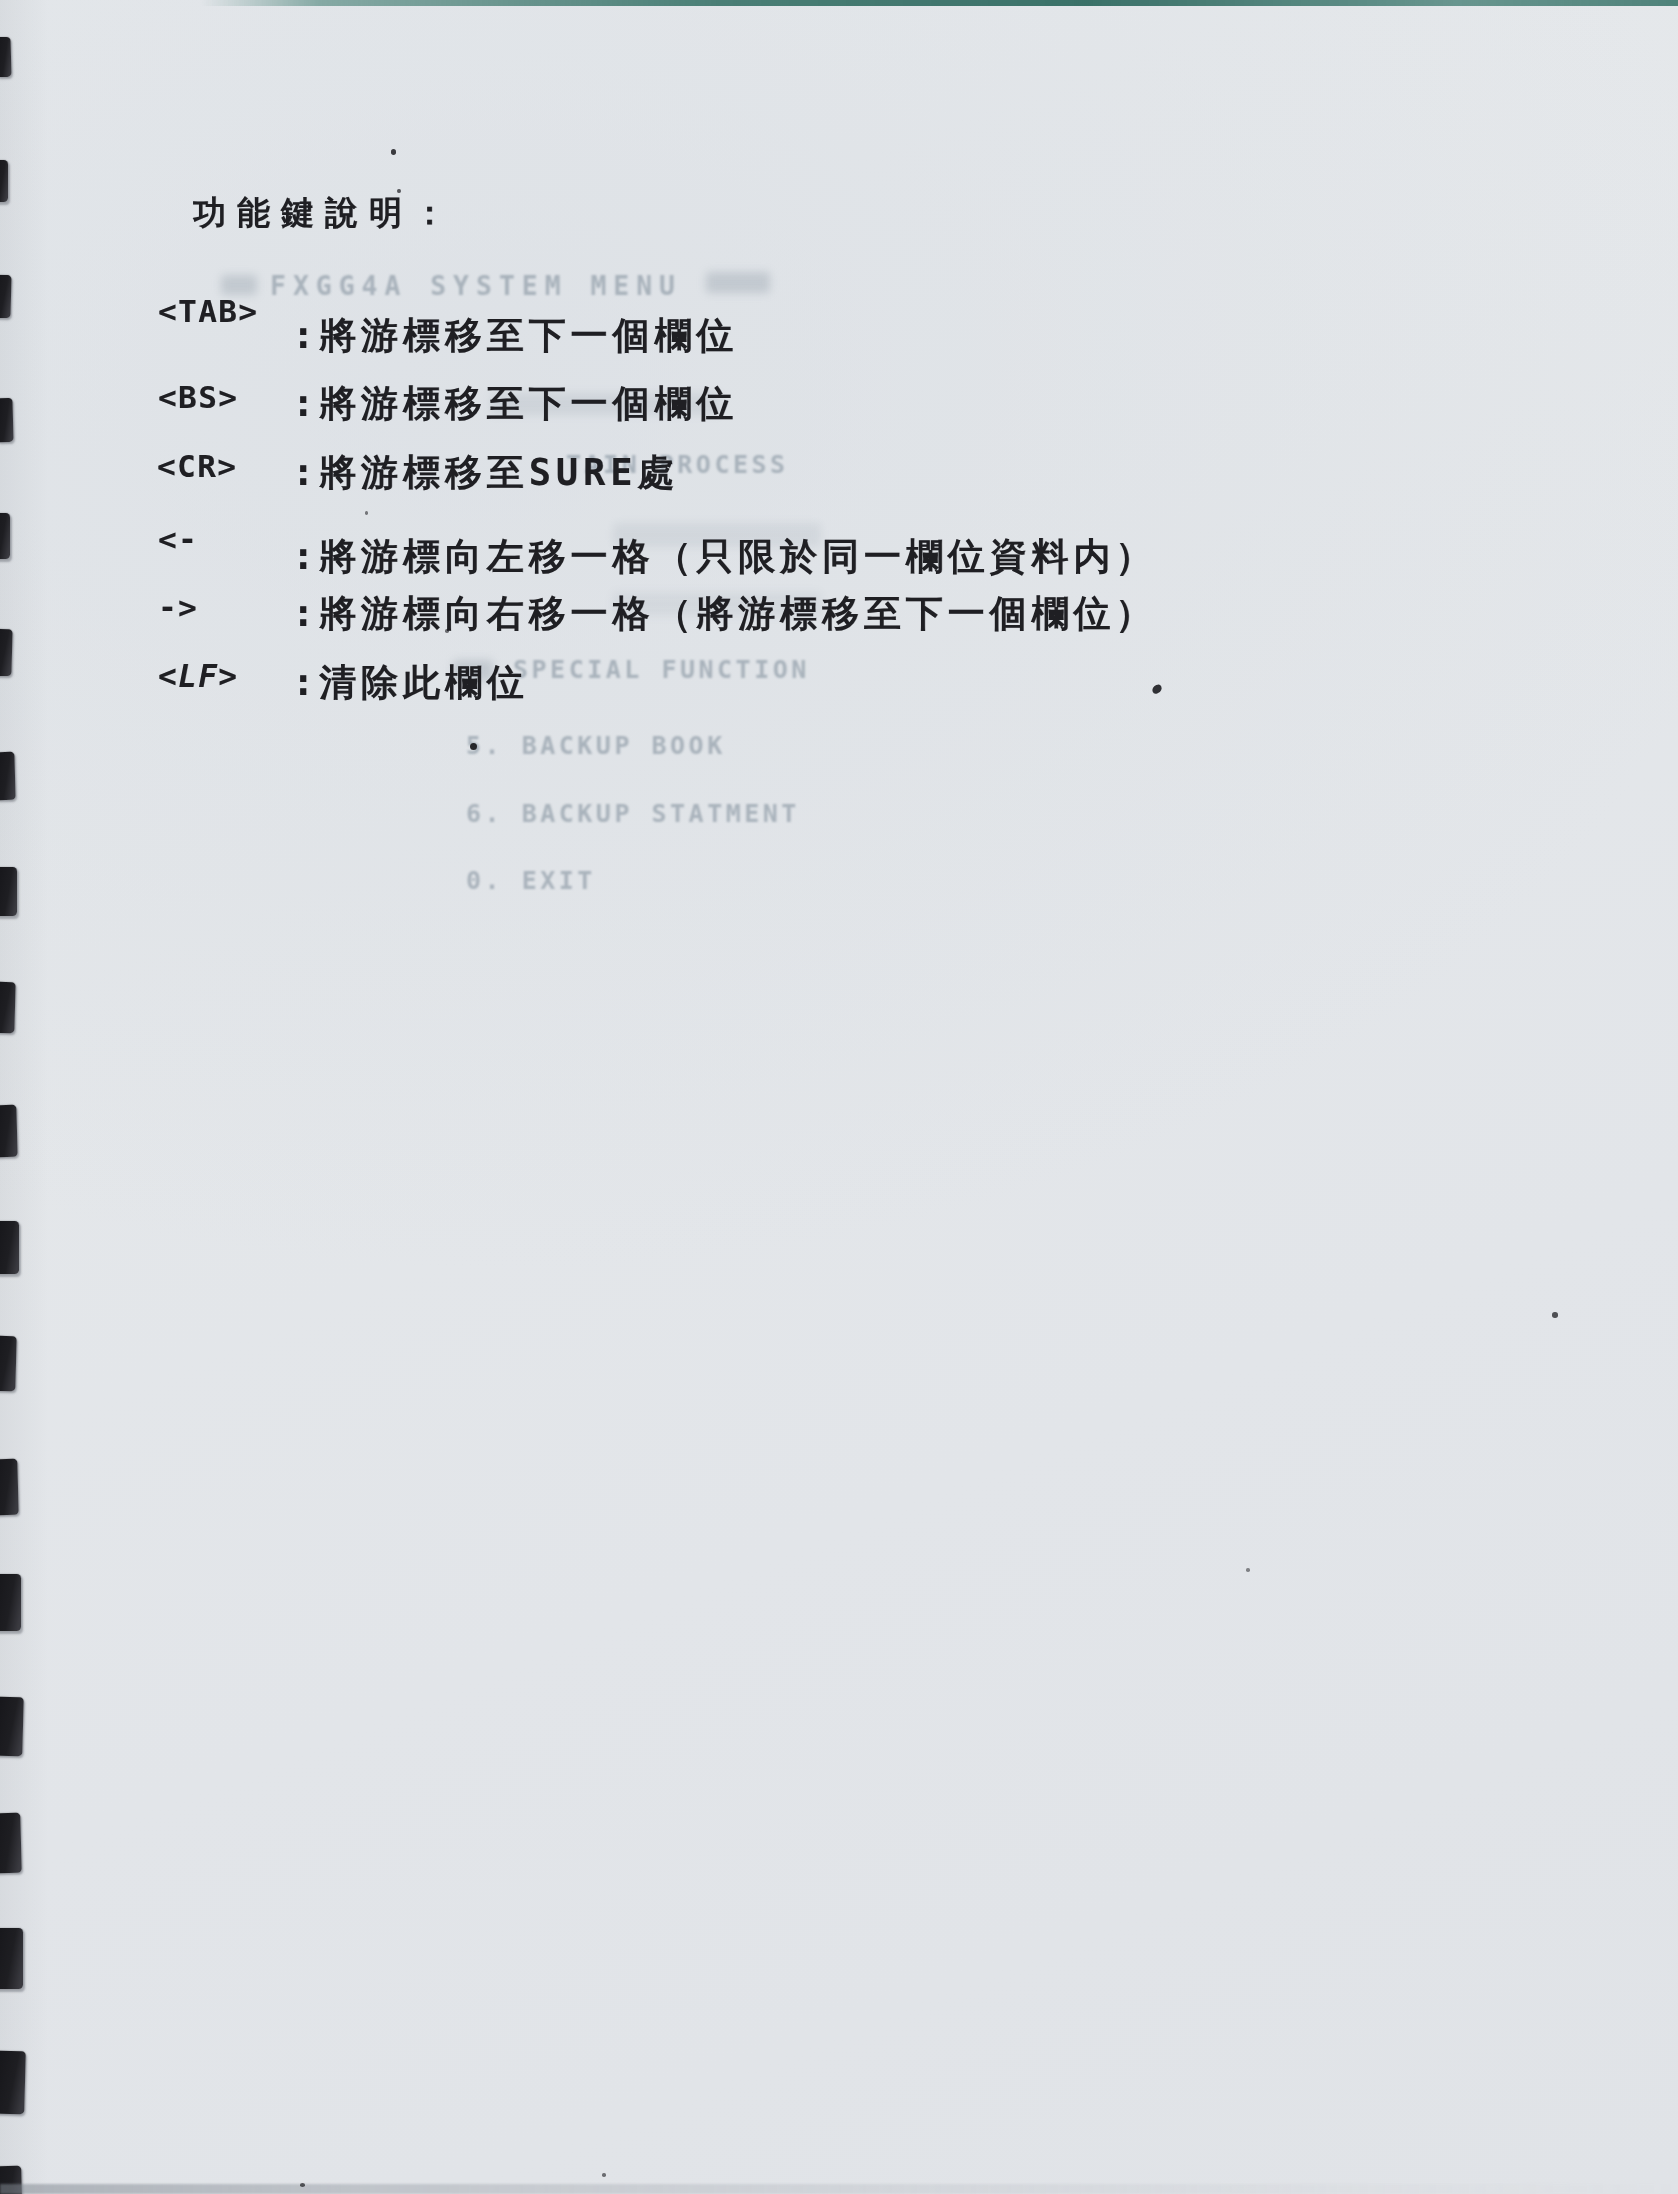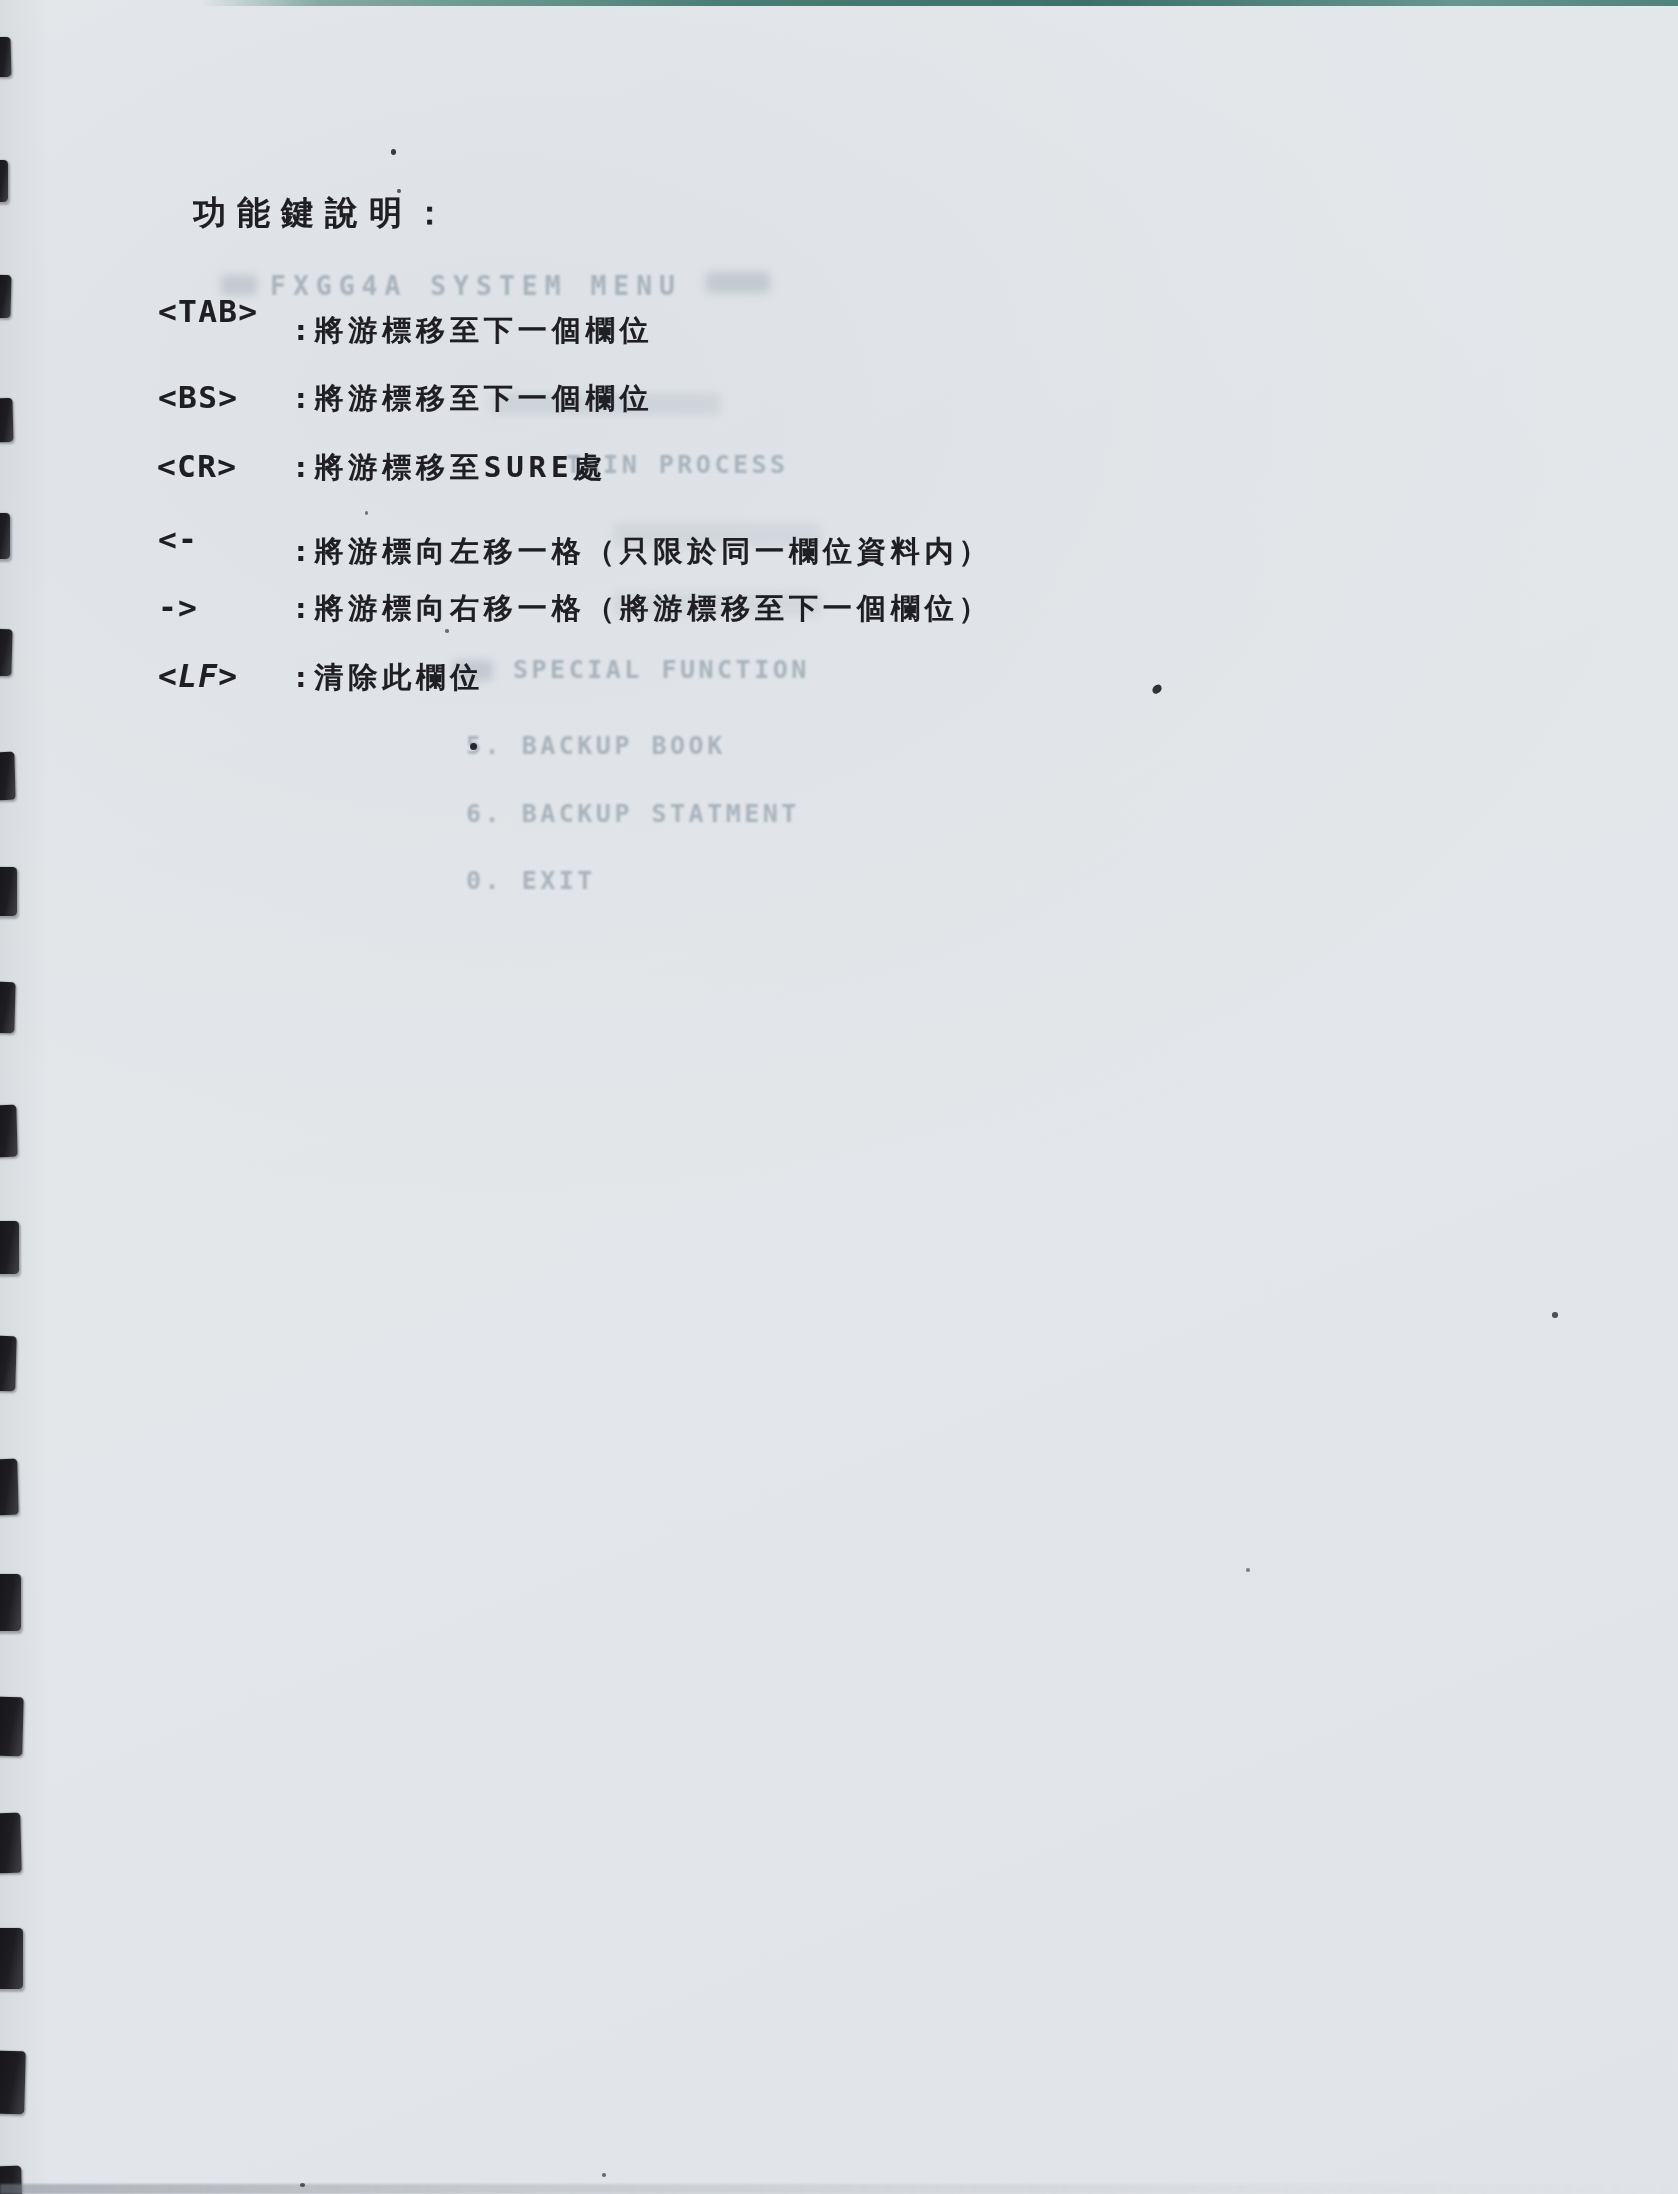--- a/index.html
+++ b/index.html
@@ -45,21 +45,21 @@
   .ink {
     position: absolute;
     color: #1f1f23;
     font-weight: bold;
     white-space: pre;
     filter: blur(0.3px);
     text-shadow: 0.4px 0.4px 0.3px rgba(30,30,34,0.35);
   }
   .doc-title { font-size: 33px; letter-spacing: 11px; }
   .fk-key    { font-size: 31px; letter-spacing: 1.4px; }
-  .fk-desc   { font-size: 29px; letter-spacing: 4.9px; text-align: center; }
+  .fk-desc   { font-size: 37px; letter-spacing: 4.9px; text-align: center; }
   
   .ghost {
     position: absolute;
     color: rgba(118,134,147,0.52);
     font-weight: bold;
     white-space: pre;
     filter: blur(1.2px);
     letter-spacing: 3.5px;
   }
   .ghost-smudge {

